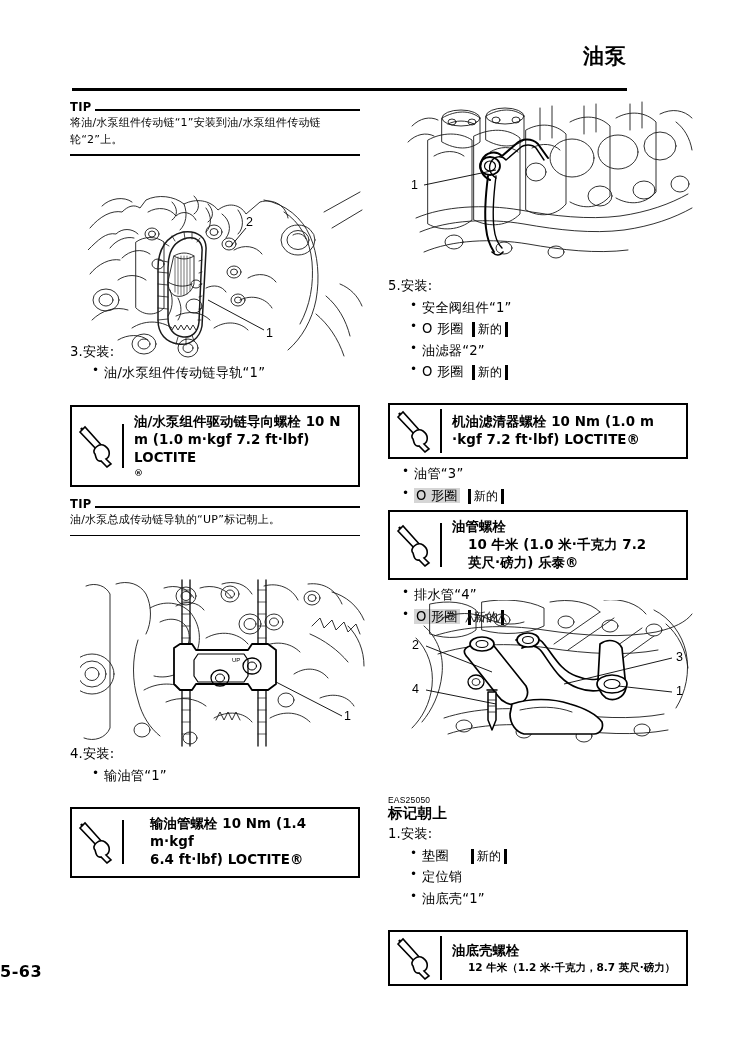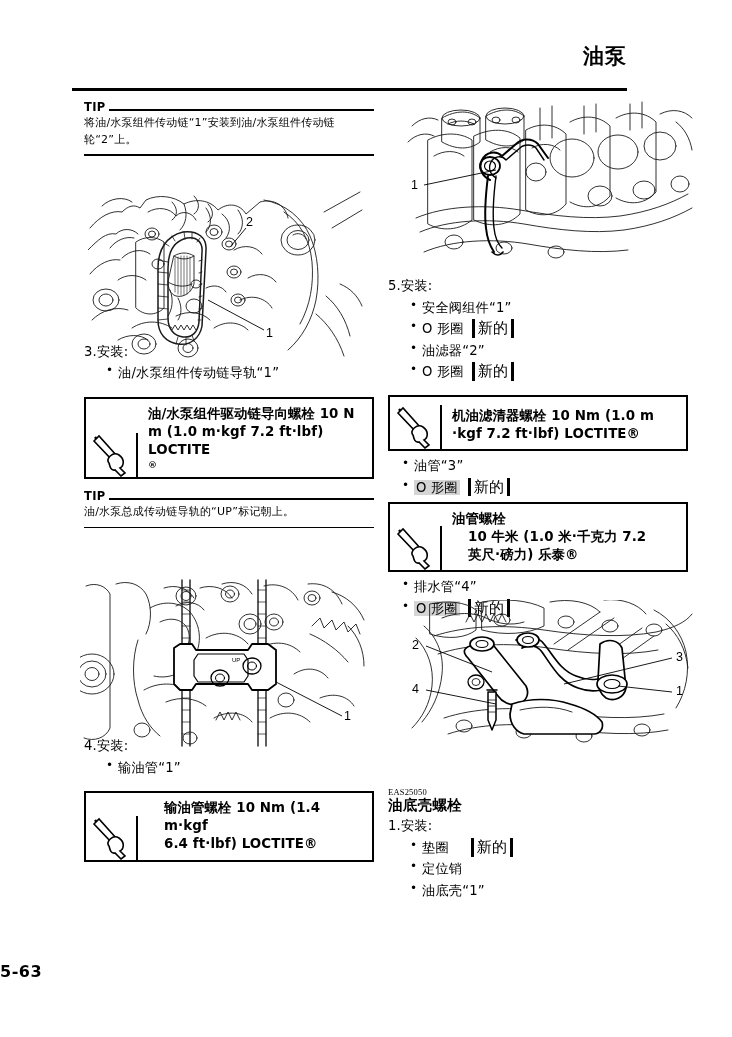--- a/index.html
+++ b/index.html
@@ -27,21 +27,21 @@
   .header-rule {
     position: absolute;
     left: 72px;
     right: 58px;
     top: 88px;
     height: 3px;
     background: #000;
   }
 
   
-  .col-left  { position: absolute; left: 84px;  top: 100px; width: 290px; }
+  .col-left  { position: absolute; left: 70px;  top: 100px; width: 290px; }
   .col-right { position: absolute; left: 388px; top: 100px; width: 300px; }
 
   
   .tip { margin-bottom: 4px; }
   .tip-head {
     display: flex;
     align-items: center;
     gap: 4px;
     font-size: 11.5px;
     font-weight: bold;
@@ -71,33 +71,33 @@
     content: "•";
     position: absolute;
     left: 0;
     top: -1px;
     font-size: 12px;
   }
   .hl { background: #d5d5d5; padding: 0 2px; }
   .newtag {
     display: inline-block;
     margin-left: 8px;
-    font-size: 15px;
+    font-size: 12px;
     padding: 0 3px;
     border-left: 3px solid #000;
     border-right: 3px solid #000;
     line-height: 1.25;
   }
 
   
   .spec {
     border: 2px solid #000;
     display: flex;
-    align-items: flex-end;
-    margin: 13px 0 4px 0;
+    align-items: center;
+    margin: 21px 0 4px 0;
     min-height: 56px;
   }
   .spec-icon {
     width: 52px;
     border-right: 2px solid #000;
     flex: 0 0 52px;
     display: flex;
     align-items: center;
     justify-content: center;
   }
@@ -120,21 +120,21 @@
   
   .fig { position: absolute; }
   .fig svg { display: block; }
   .callout {
     position: absolute;
     font-size: 12.5px;
     font-family: "Liberation Sans", sans-serif;
   }
 
   
-  .eas { font-size: 8.5px; letter-spacing: .2px; font-family: Liberation Serif, serif; }
+  .eas { font-size: 8.5px; letter-spacing: .2px; font-family: Liberation Sans, sans-serif; }
   .sec-title { font-size: 14.5px; font-weight: bold; letter-spacing: .3px; margin-top: -1px; }
 
   
   .page-num {
     position: absolute;
     left: 0; right: 0;
     top: 962px;
     text-align: left;
     font-size: 16px;
     font-weight: bold;
@@ -280,34 +280,47 @@
         <span>排水管“4”</span>
       </li>
       <li>
         <span class="hl">O 形圈</span><span class="newtag">新的</span>
       </li>
     </ul>
 
     <div style="height:168px"></div>
 
     <div class="eas">EAS25050</div>
-    <div class="sec-title">油底壳螺栓</div>
+    <div class="sec-title">标记朝上</div>
     <div class="step" style="margin-top:1px">1.安装:</div>
     <ul class="bullets">
       <li>
         <span>垫圈</span><span class="newtag" style="margin-left:22px">新的</span>
       </li>
       <li>
         <span>定位销</span>
       </li>
       <li>
         <span>油底壳“1”</span>
       </li>
     </ul>
 
+    <div class="spec">
+      <div class="spec-icon">
+        <svg width="40" height="44" viewBox="0 0 40 44">
+          <path d="M4 4 L22 26" stroke="#000" stroke-width="2.4" fill="none"></path>
+          <path d="M3 8 L8 3 L26 23 L22 28 Z" fill="#fff" stroke="#000" stroke-width="1.6"></path>
+          <path d="M18 30 C14 26, 22 18, 28 22 C34 26, 33 33, 29 35 L34 40 L30 43 L24 37 C20 38, 19 34, 18 30 Z" fill="#fff" stroke="#000" stroke-width="1.6"></path>
+        </svg>
+      </div>
+      <div class="spec-text small">
+        <span class="l1">油底壳螺栓</span>
+        <span class="l2">12 牛米（1.2 米·千克力，8.7 英尺·磅力）</span>
+      </div>
+    </div>
   </div>
 
   <div class="fig" style="left:88px; top:188px; width:275px; height:172px;">
     <svg width="275" height="172" viewBox="0 0 275 172">
       <g fill="none" stroke="#1a1a1a" stroke-width="0.9" stroke-linecap="round" stroke-linejoin="round">
 
         <path d="M2 40 C12 28, 24 22, 34 24 C40 18, 46 16, 52 20 L58 12 C70 6, 86 8, 96 16
                  C108 10, 122 12, 130 22 C140 14, 152 16, 158 26 L172 14 C186 10, 198 18, 200 30"></path>
         <path d="M0 62 C10 52, 18 44, 28 46 C34 40, 44 40, 50 46"></path>
         <path d="M14 18 C22 10, 36 8, 44 14"></path>

